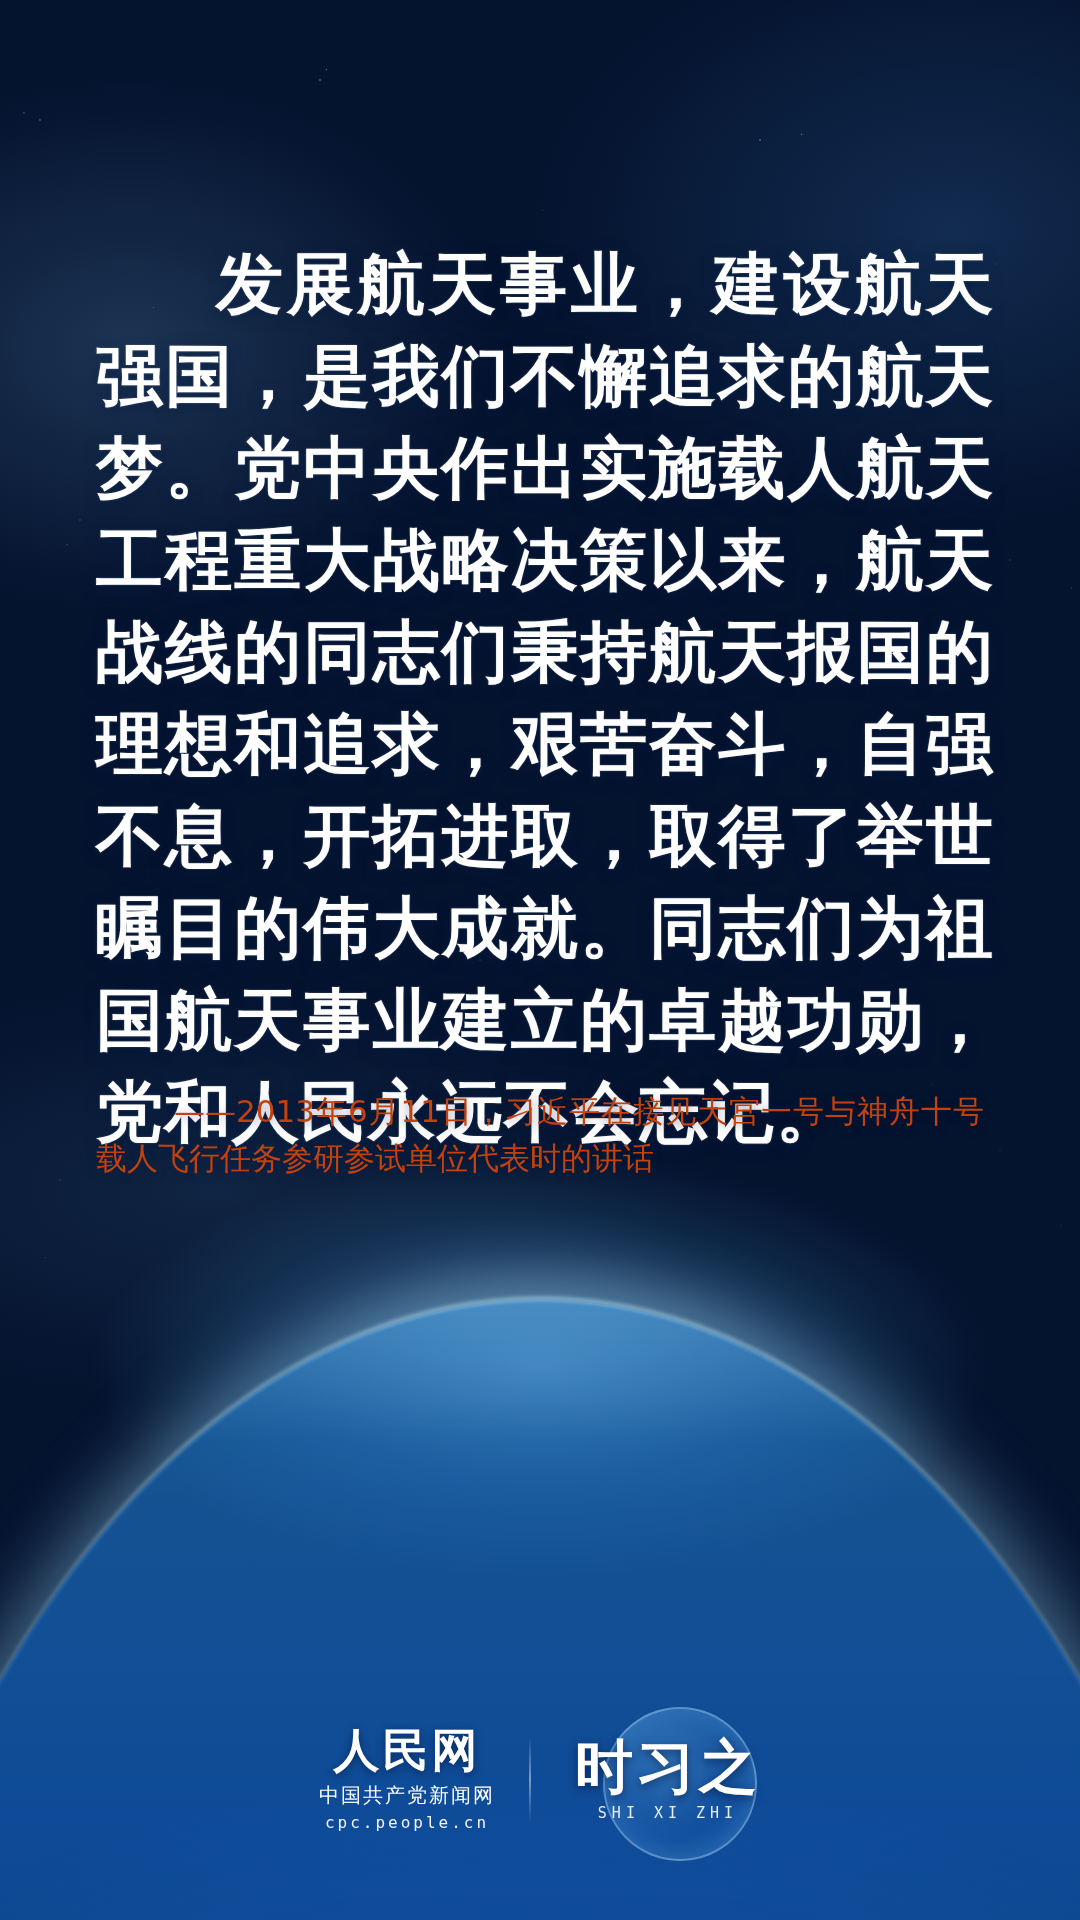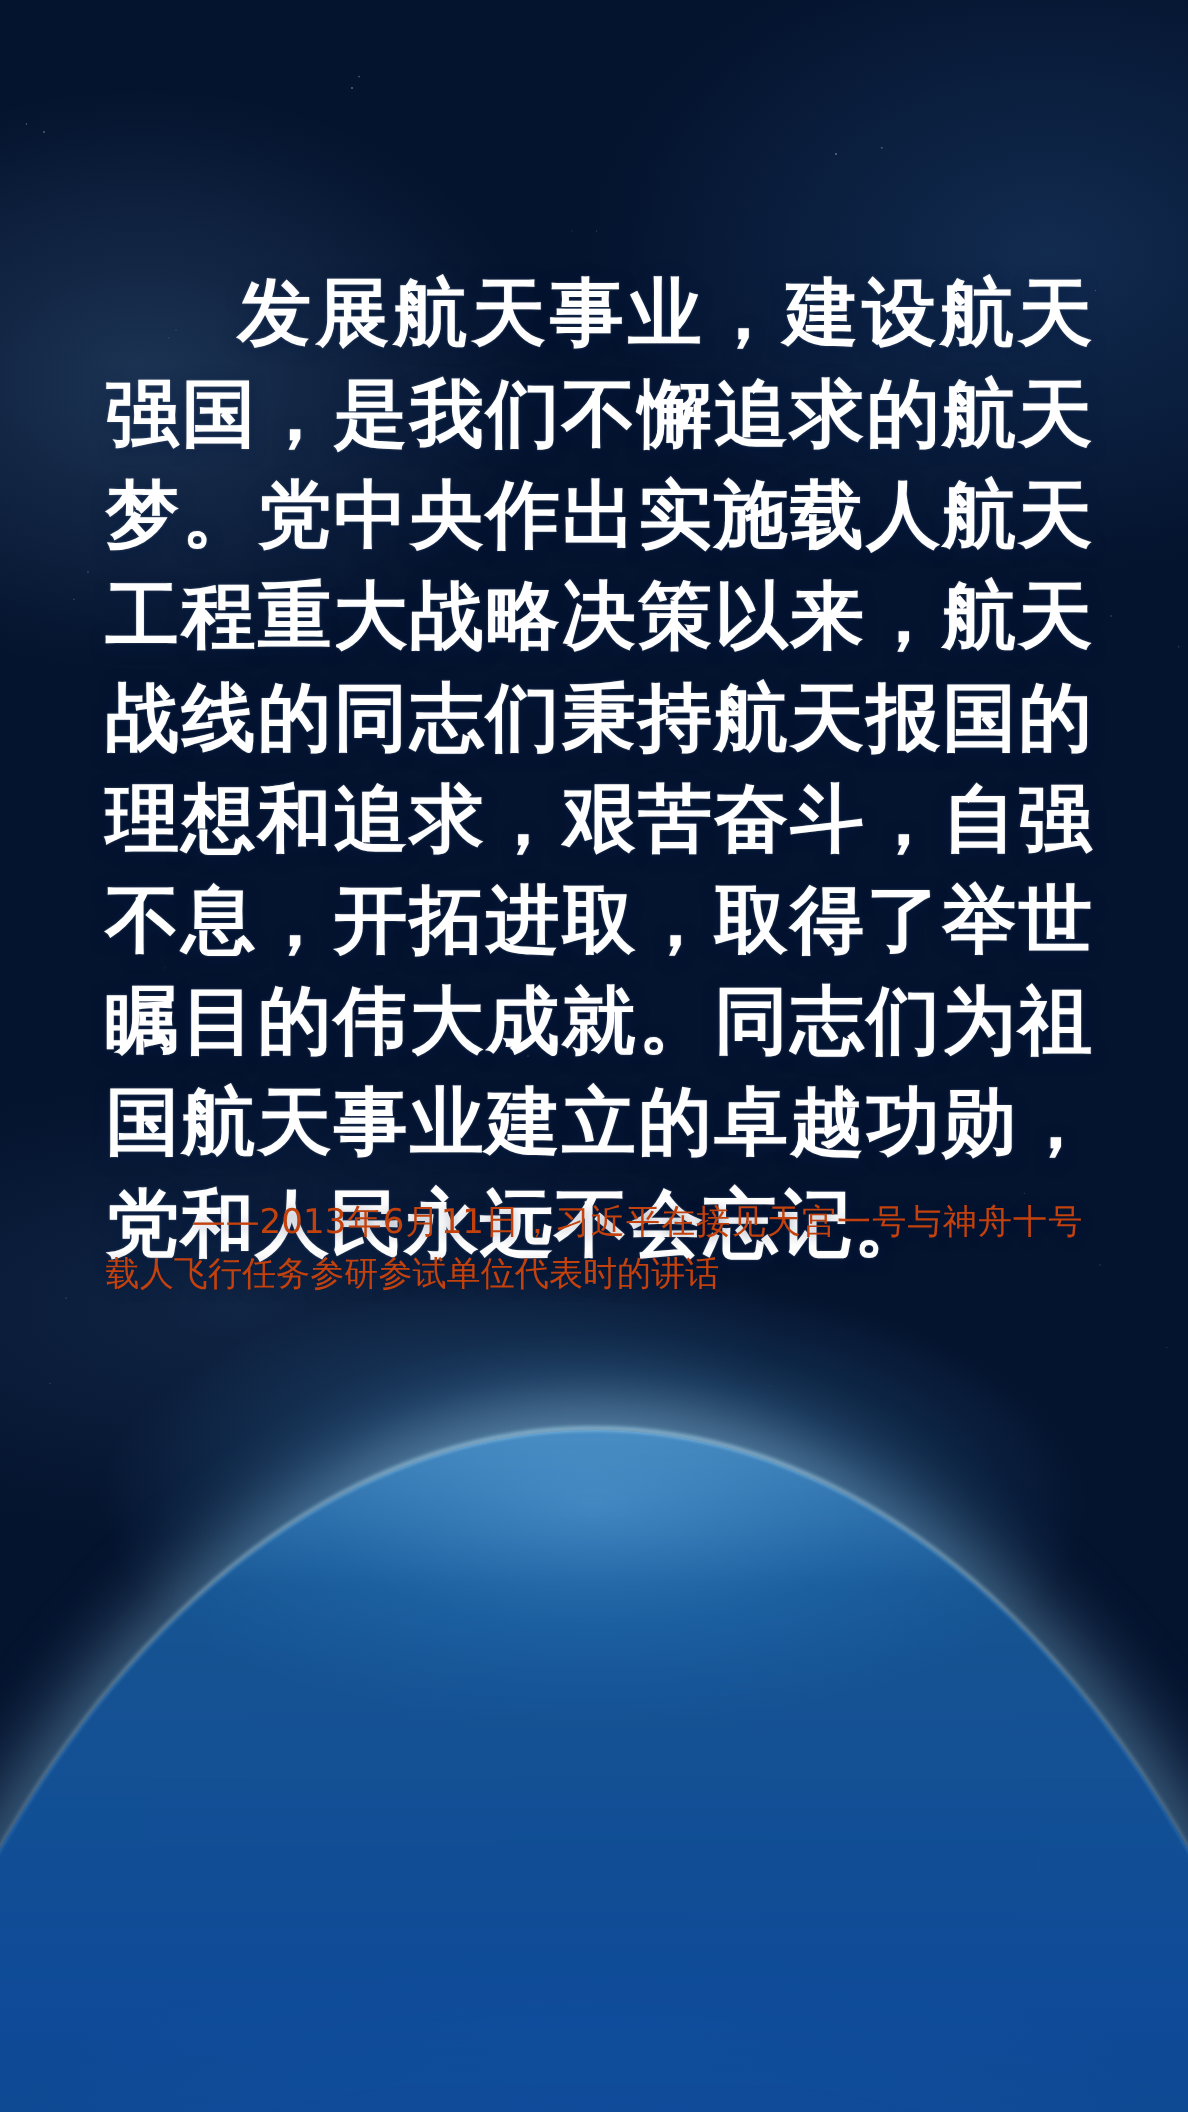--- a/index.html
+++ b/index.html
@@ -231,14 +231,29 @@
   <div class="nebula"></div>
 
   <div class="glow-center"></div>
   <div class="horizon"></div>
   <div class="horizon-rim"></div>
 
   <div class="content">
     <div class="quote">发展航天事业，建设航天强国，是我们不懈追求的航天梦。党中央作出实施载人航天工程重大战略决策以来，航天战线的同志们秉持航天报国的理想和追求，艰苦奋斗，自强不息，开拓进取，取得了举世瞩目的伟大成就。同志们为祖国航天事业建立的卓越功勋，党和人民永远不会忘记。</div>
     <div class="attribution">——2013年6月11日，习近平在接见天宫一号与神舟十号载人飞行任务参研参试单位代表时的讲话</div>
 
+    <div class="footer">
+      <div class="brand">
+        <div class="brand-name">人民网</div>
+        <div class="brand-sub">中国共产党新闻网</div>
+        <div class="brand-url">cpc.people.cn</div>
+      </div>
+
+      <div class="divider"></div>
+
+      <div class="column-logo">
+        <div class="column-disc"></div>
+        <div class="column-name">时习之</div>
+        <div class="column-pinyin">SHI XI ZHI</div>
+      </div>
+    </div>
   </div>
 </div>
 
 </body></html>

